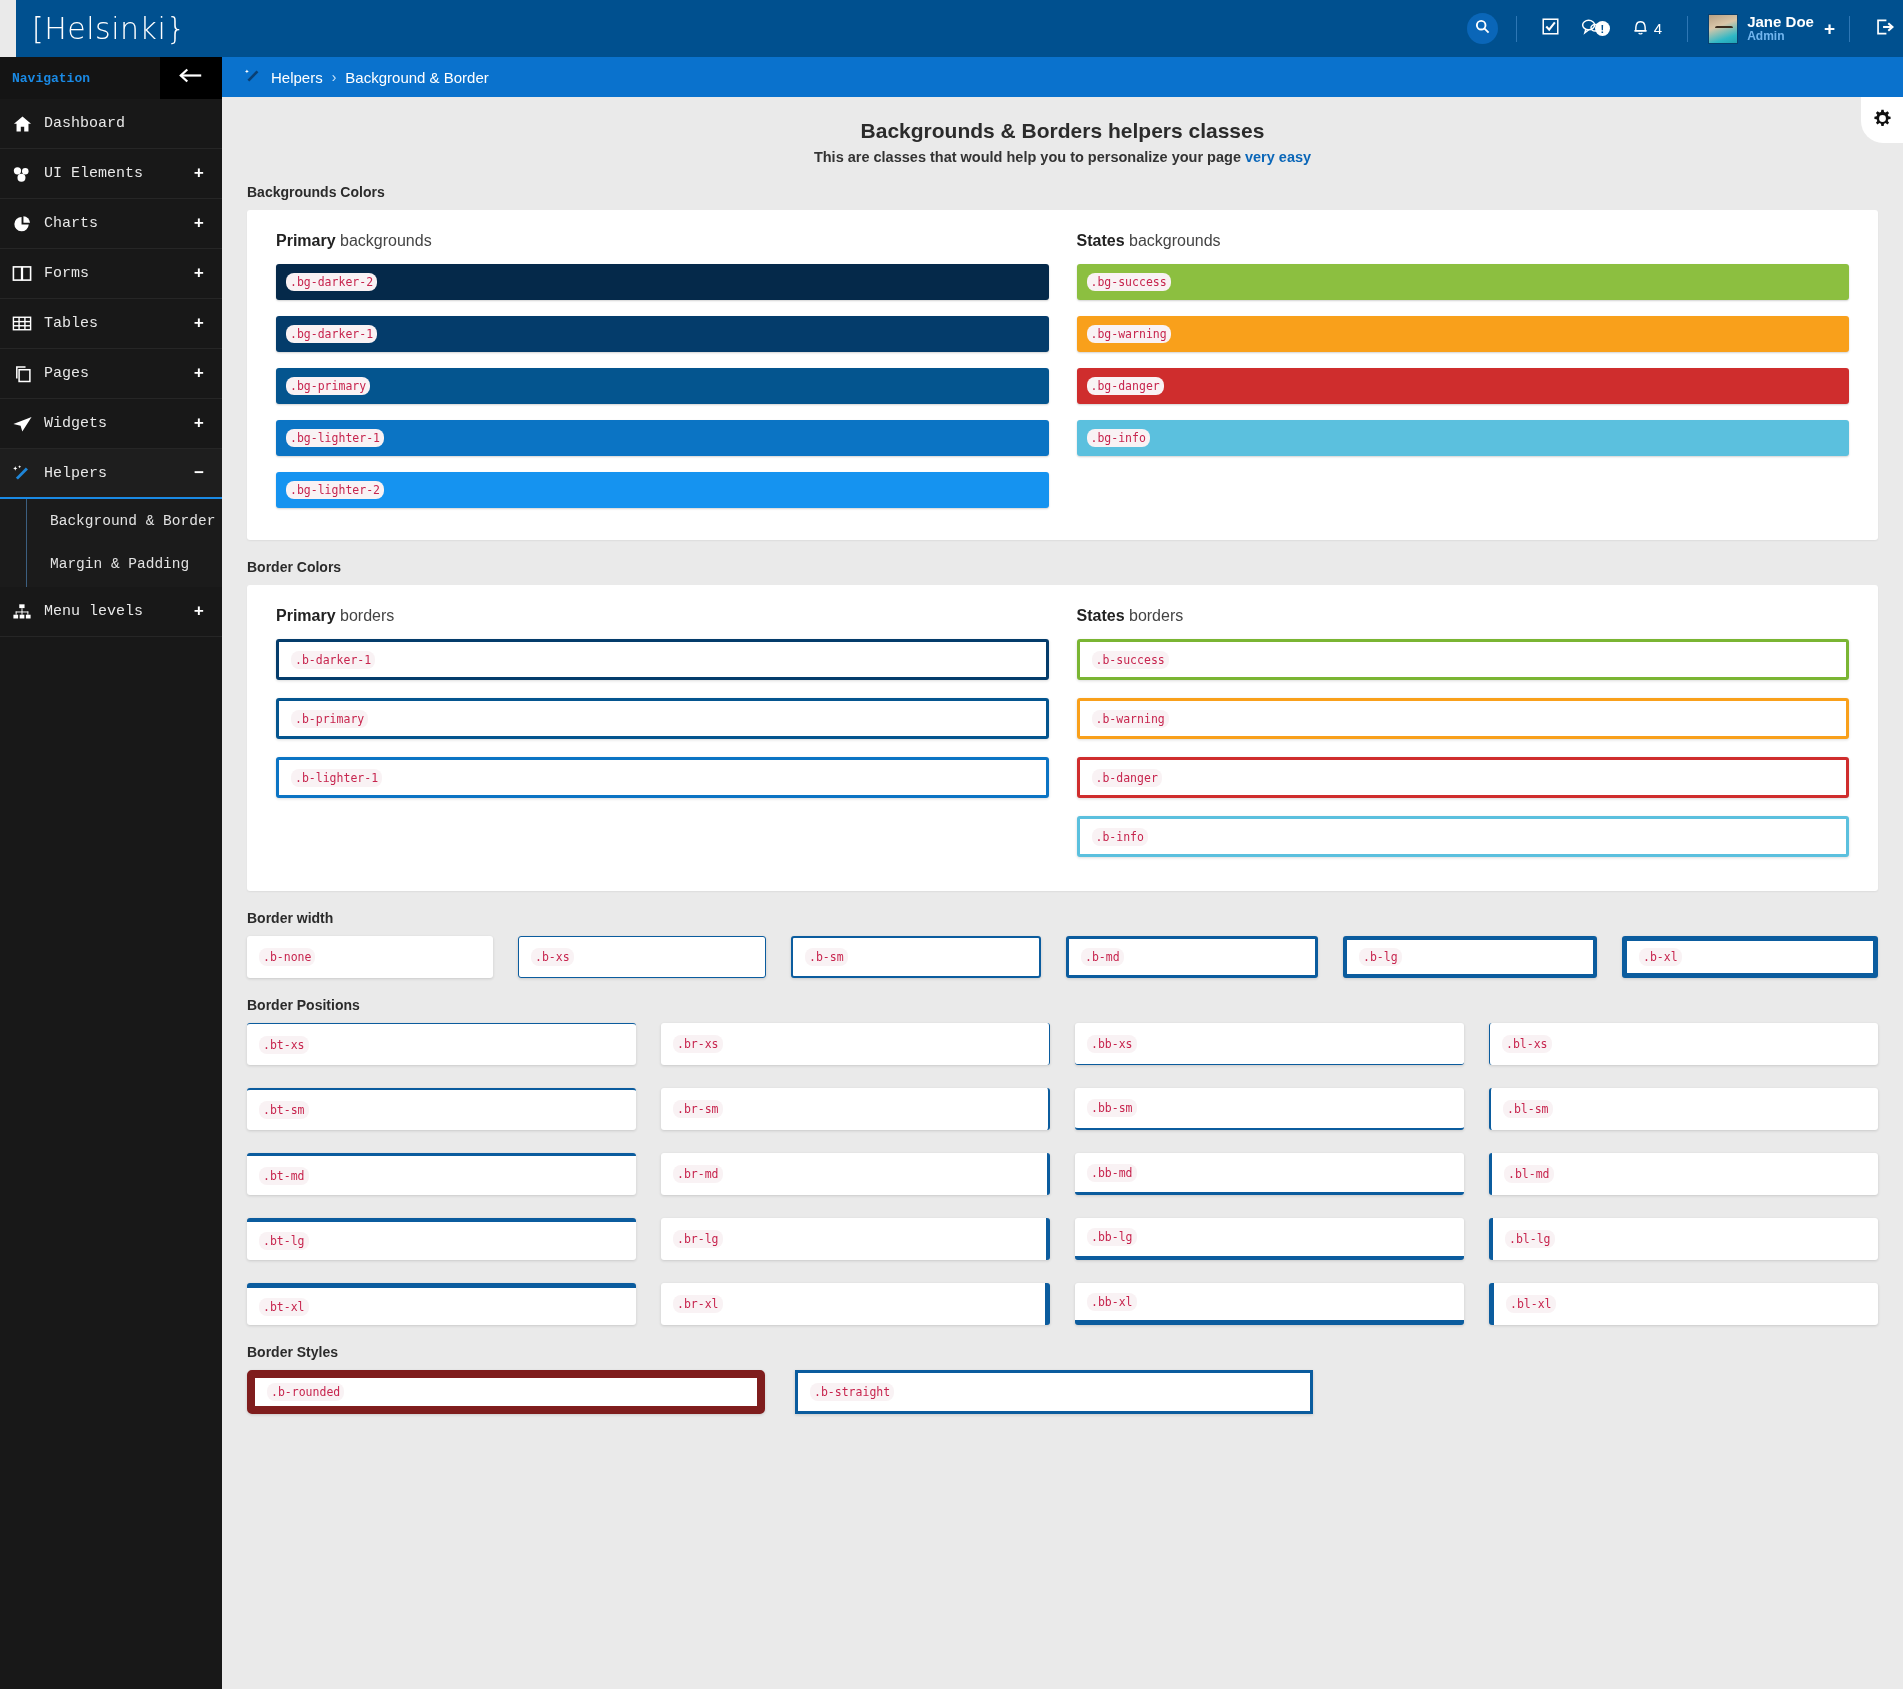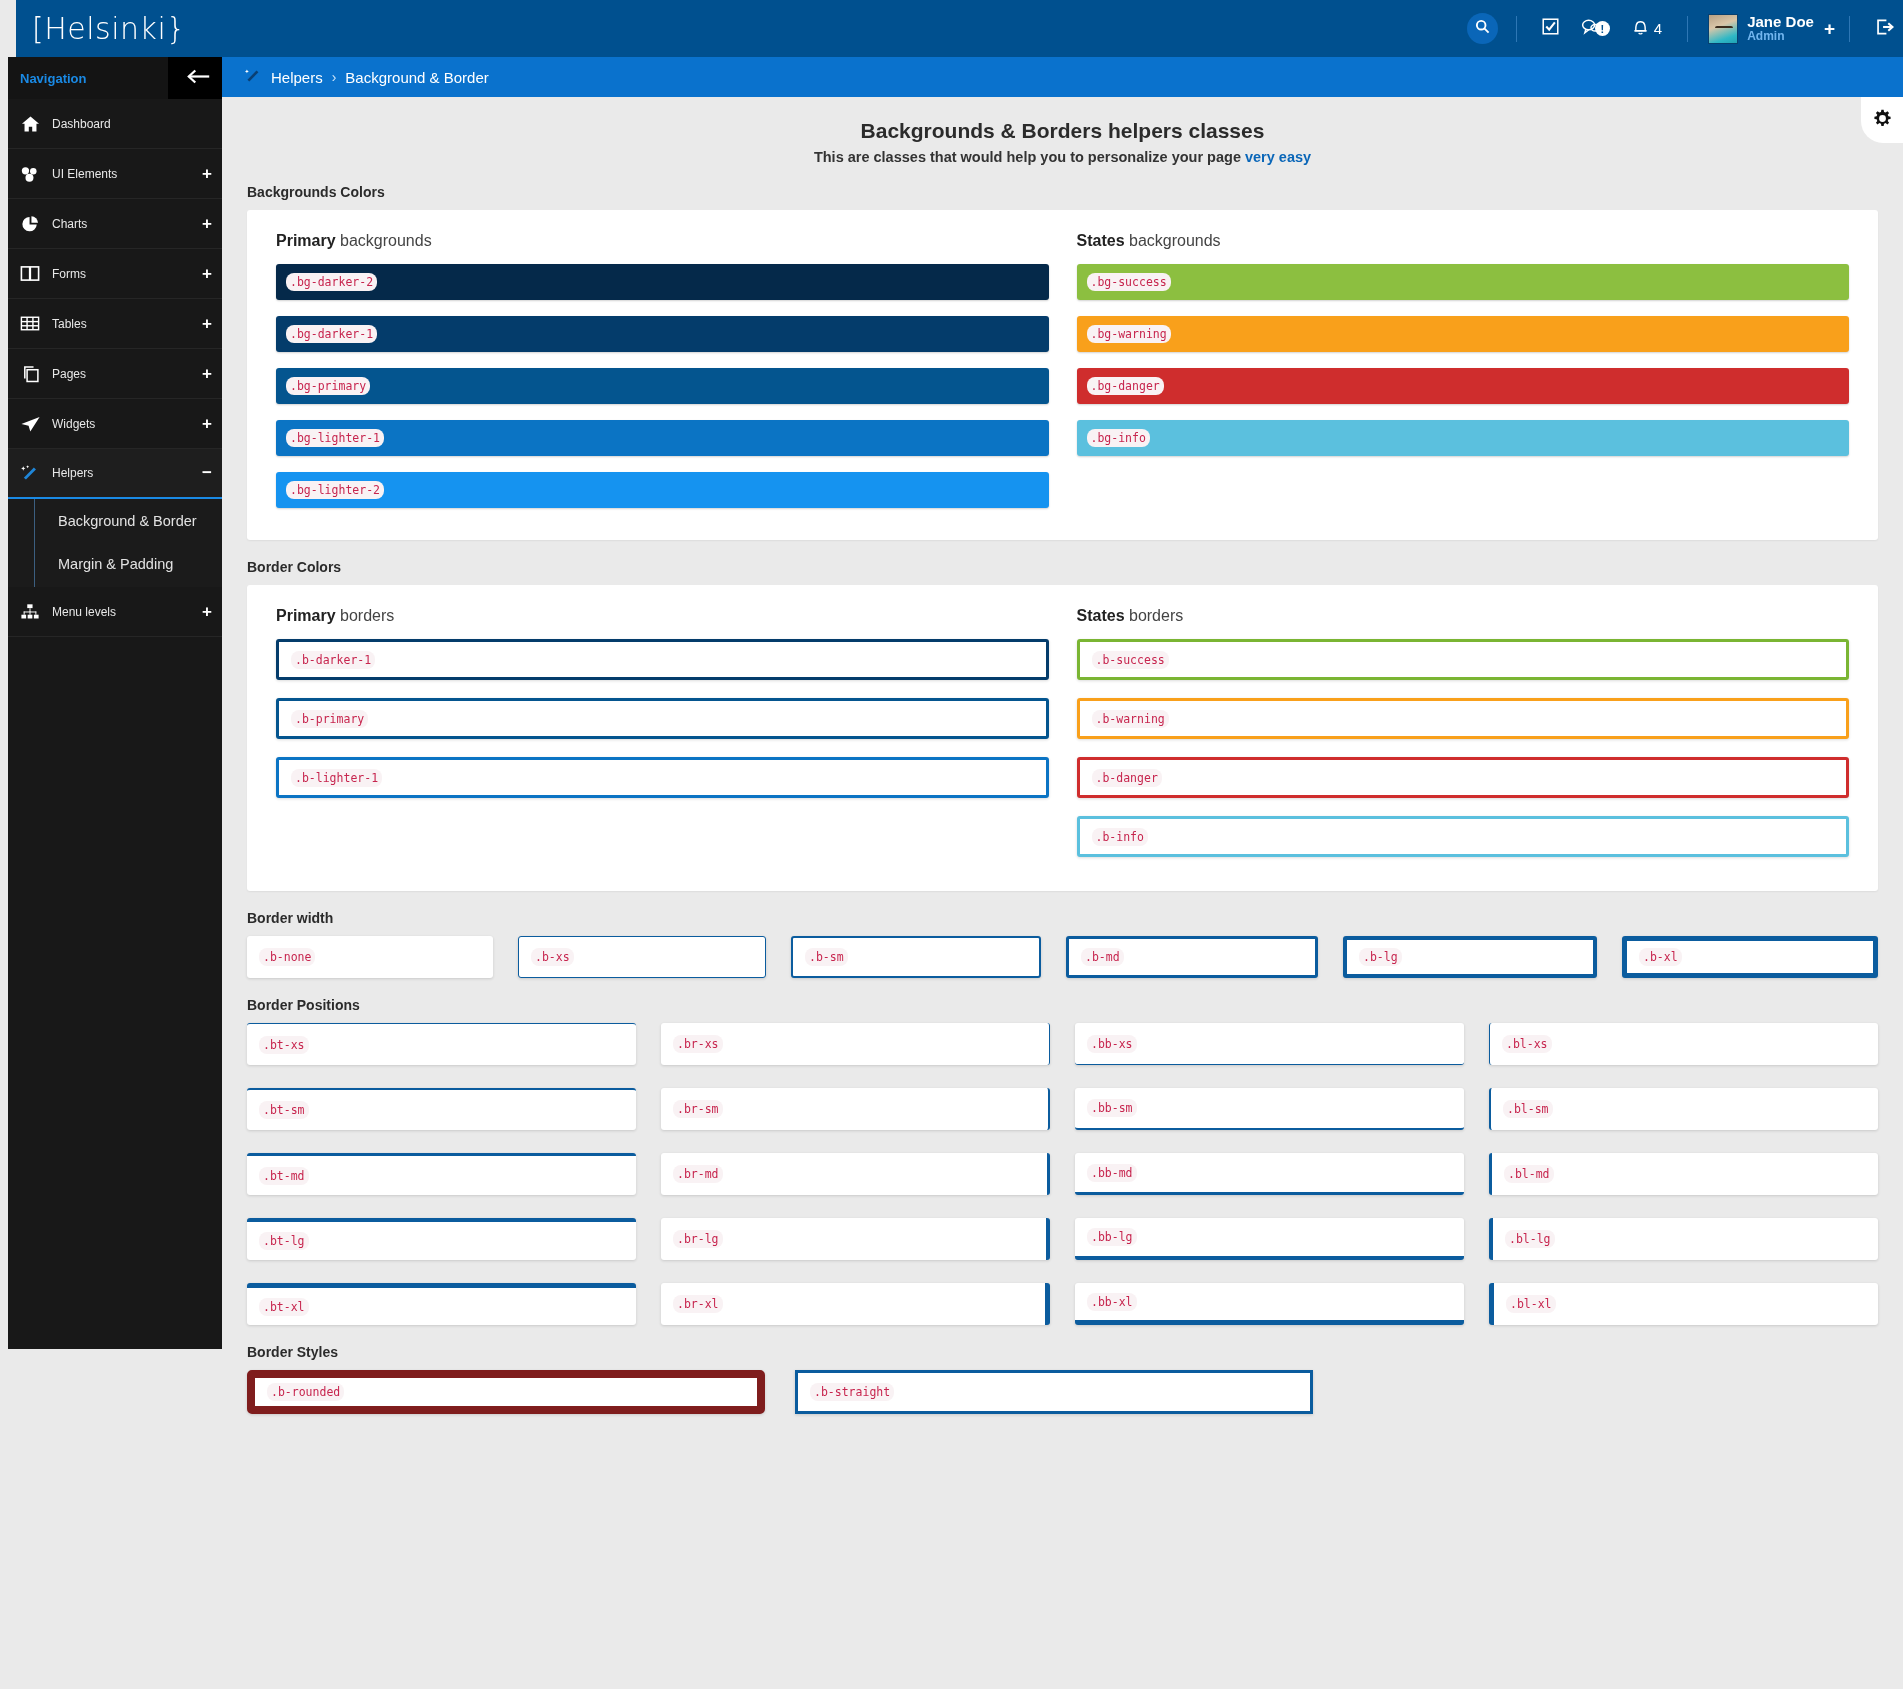--- a/index.html
+++ b/index.html
@@ -45,38 +45,39 @@
   }
   .avatar::before{content:"";position:absolute;left:6px;top:11px;width:18px;height:7px;
     border-top:2px solid #3a2c1d;border-radius:2px;}
   .user-block { display: flex; flex-direction: column; justify-content: center; line-height: 1.15; }
   .user-name { color: #fff; font-size: 15px; font-weight: bold; }
   .user-role { color: #72b6ef; font-size: 12px; font-weight: bold; }
   .user-plus { color: #fff; font-size: 19px; font-weight: bold; margin-left: 10px; cursor: pointer; }
 
   
   .sidebar {
-    position: absolute; top: 57px; left: 8px; width: 222px; height: 1292px;
+    position: absolute; top: 57px; left: 0; width: 222px; height: 1632px;
     background: #181818;
+    font-family: Liberation Mono, monospace;
   }
   .nav-head {
     height: 42px; display: flex; align-items: center; justify-content: space-between;
     background: #141414;
   }
   .nav-head-label { color: #1a8ae5; font-size: 13px; font-weight: bold; padding-left: 12px; }
   .collapse-btn {
     width: 62px; height: 42px; background: #000; display: flex;
     align-items: center; justify-content: center; cursor: pointer;
   }
   .nav-item {
     height: 50px; display: flex; align-items: center; position: relative;
     border-bottom: 1px solid #262626; cursor: pointer;
   }
   .nav-item .ic { width: 44px; display: flex; align-items: center; justify-content: center; color:#fff; }
-  .nav-item .lbl { color: #e8e8e8; font-size: 12px; flex: 1; }
+  .nav-item .lbl { color: #e8e8e8; font-size: 15px; flex: 1; }
   .nav-item .exp { color: #fff; font-size: 17px; font-weight: bold; padding-right: 18px; }
   .nav-item.active { background: #1e1e1e; border-bottom: 2px solid #1a8ae5; }
   .subnav { background: #1b1b1b; border-left: 0; }
   .subnav-item {
     height: 43px; display: flex; align-items: center; cursor: pointer;
     padding-left: 50px; color: #e2e2e2; font-size: 14.5px; position: relative;
   }
   .subnav::before {
     content:""; position:absolute; left:26px; width:1px; background:#3b7cb5;
   }

